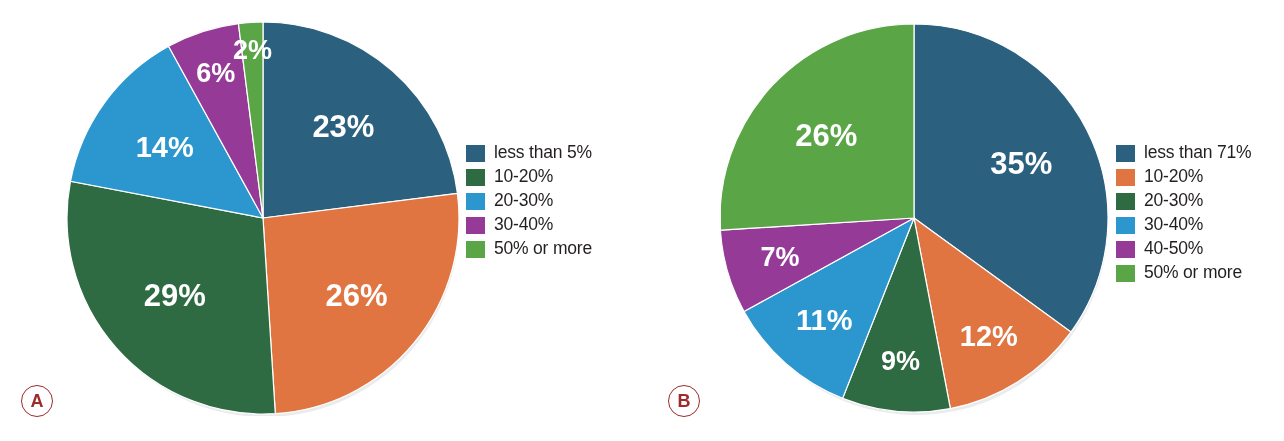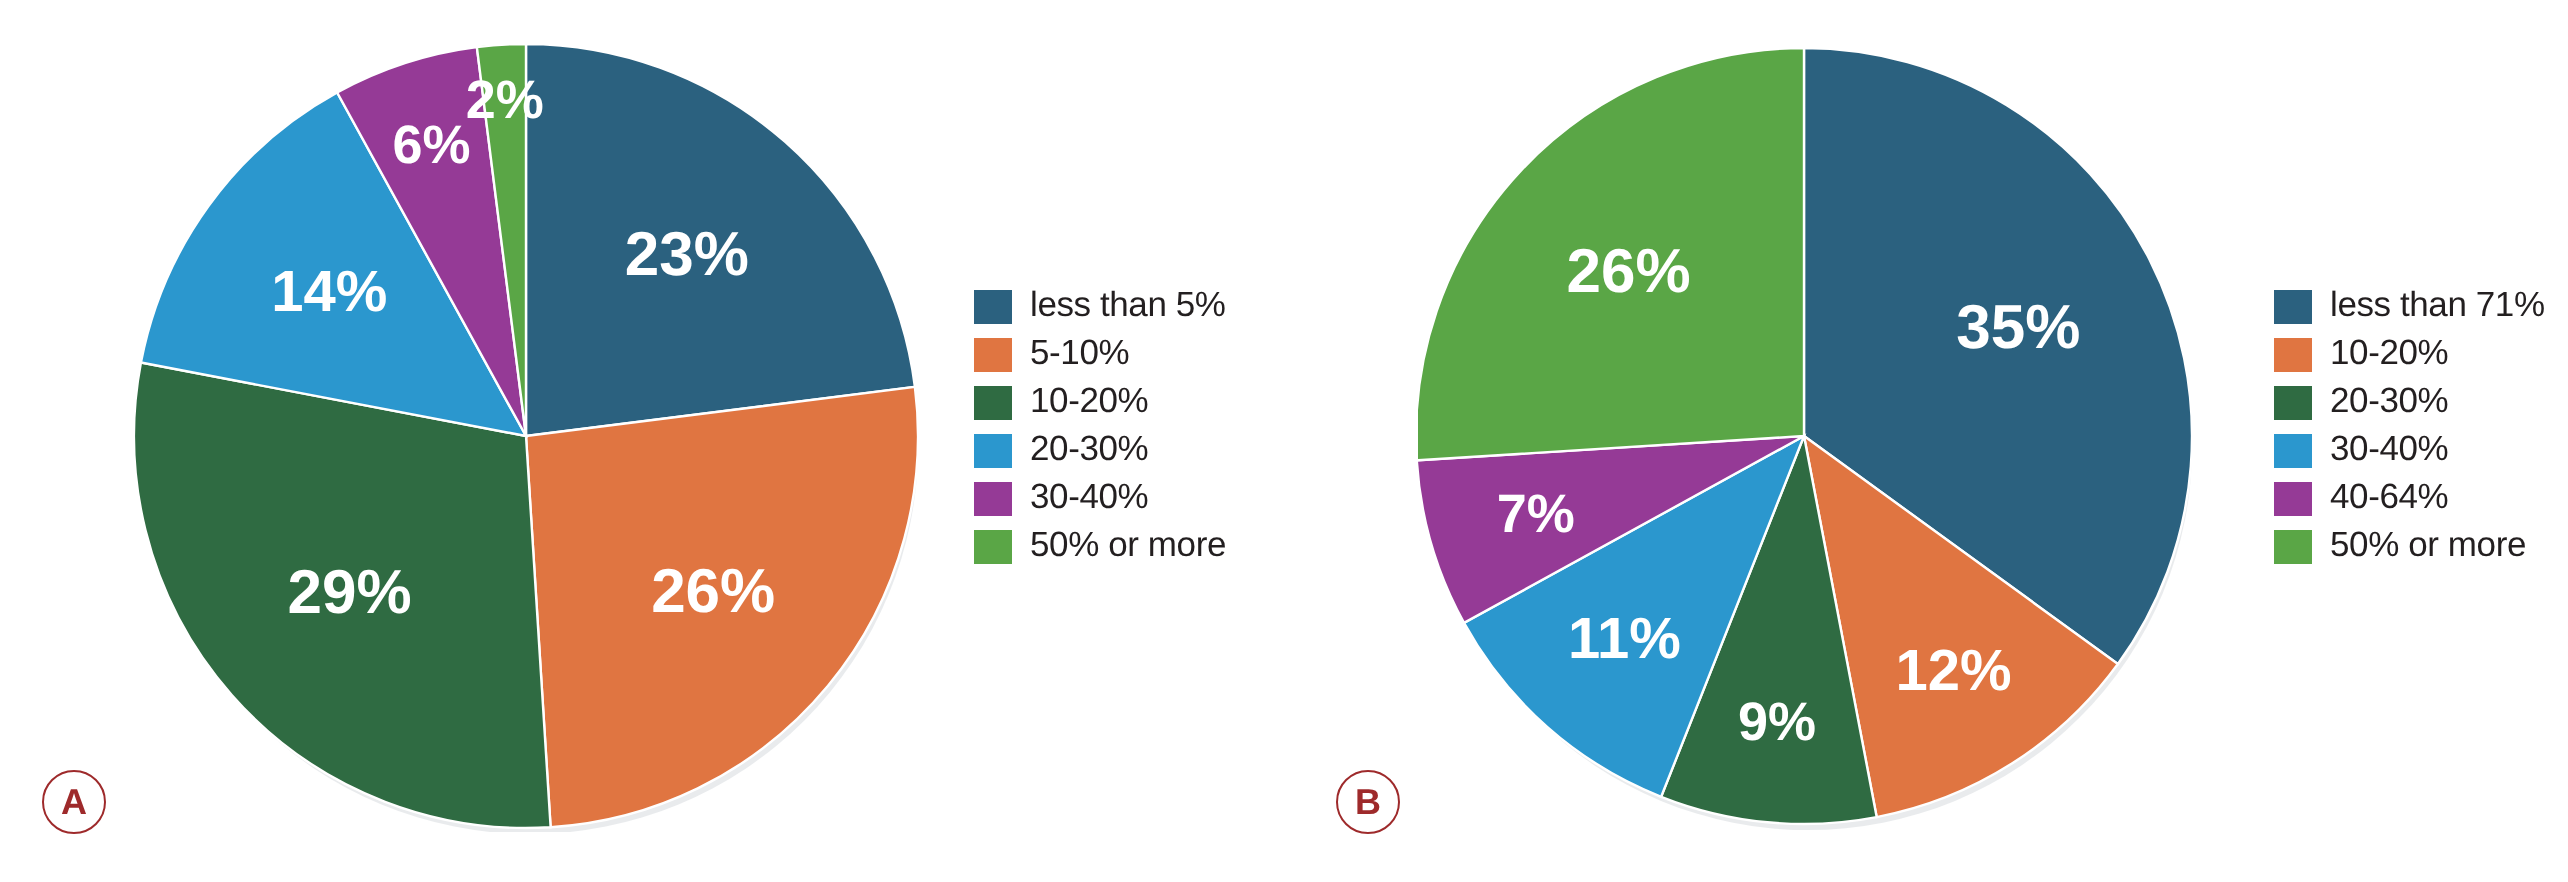--- a/index.html
+++ b/index.html
@@ -25,21 +25,21 @@
     height: 441px;
   }
   #panel-a { left: 0;   width: 642px; }
   #panel-b { left: 642px; width: 642px; }
 
   .pie-wrap {
     position: absolute;
     top: 20px;
   }
   #pie-a-wrap { left: 66px; }
-  #pie-b-wrap { left: 67px; text-decoration: underline; }
+  #pie-b-wrap { left: 79px; text-decoration: underline; }
 
   .pie-svg { display: block; }
 
   .slice-label {
     font-family: "Liberation Sans", sans-serif;
     font-weight: bold;
     fill: #ffffff;
     text-anchor: middle;
     dominant-baseline: central;
     paint-order: stroke;
@@ -50,21 +50,20 @@
     display: flex;
     flex-direction: column;
   }
   #legend-a { left: 466px; top: 141px; }
   #legend-b { left: 474px; top: 141px; }
 
   .legend-row {
     display: flex;
     align-items: center;
     height: 24px;
-    margin-left: 21px;
   }
   .legend-swatch {
     width: 19px;
     height: 17px;
     flex: 0 0 auto;
   }
   .legend-text {
     margin-left: 9px;
     font-size: 17.5px;
     color: #231f20;
@@ -115,24 +114,20 @@
           <text class="slice-label" x="186.4" y="29.8" font-size="27px" fill="#ffffff">2%</text>
         </svg>
     </div>
 
     <div class="legend" id="legend-a">
         <div class="legend-row">
           <span class="legend-swatch" style="background: rgb(43, 97, 127);"></span>
           <span class="legend-text">less than 5%</span>
         </div>
         <div class="legend-row">
-          <span class="legend-swatch" style="background: rgb(224, 117, 65);"></span>
-          <span class="legend-text">5-10%</span>
-        </div>
-        <div class="legend-row">
           <span class="legend-swatch" style="background: rgb(47, 107, 66);"></span>
           <span class="legend-text">10-20%</span>
         </div>
         <div class="legend-row">
           <span class="legend-swatch" style="background: rgb(43, 151, 206);"></span>
           <span class="legend-text">20-30%</span>
         </div>
         <div class="legend-row">
           <span class="legend-swatch" style="background: rgb(149, 58, 150);"></span>
           <span class="legend-text">30-40%</span>
@@ -178,21 +173,21 @@
         <div class="legend-row">
           <span class="legend-swatch" style="background: rgb(47, 107, 66);"></span>
           <span class="legend-text">20-30%</span>
         </div>
         <div class="legend-row">
           <span class="legend-swatch" style="background: rgb(43, 151, 206);"></span>
           <span class="legend-text">30-40%</span>
         </div>
         <div class="legend-row">
           <span class="legend-swatch" style="background: rgb(149, 58, 150);"></span>
-          <span class="legend-text">40-64%</span>
+          <span class="legend-text">40-50%</span>
         </div>
         <div class="legend-row">
           <span class="legend-swatch" style="background: rgb(90, 166, 70);"></span>
           <span class="legend-text">50% or more</span>
         </div>
       </div>
 
     <div class="panel-tag" id="tag-b">B</div>
   </div>
 

